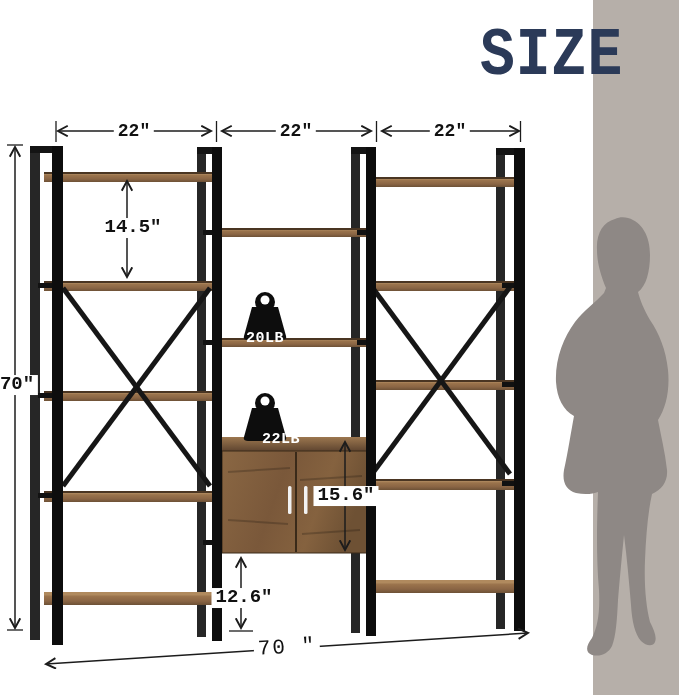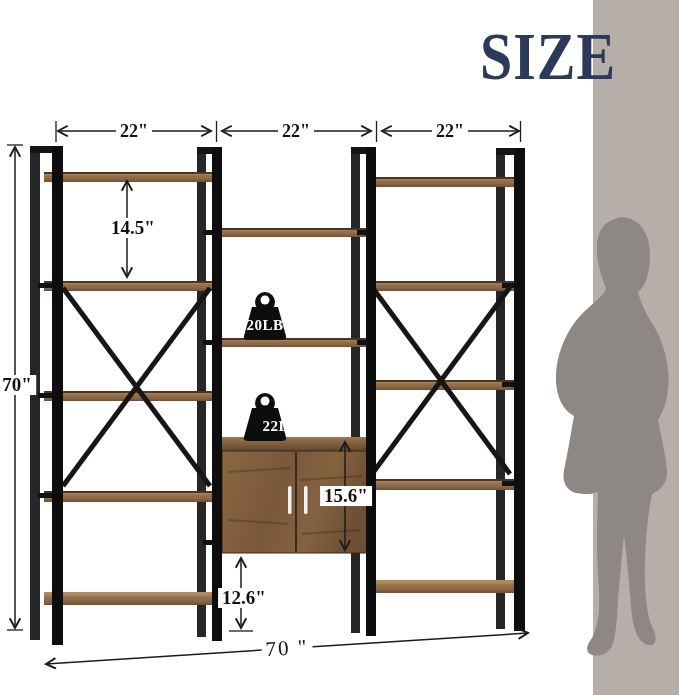--- a/index.html
+++ b/index.html
@@ -1,34 +1,34 @@
 <!DOCTYPE html>
 <html><head>
 <meta charset="utf-8">
 <style>
   html,body{margin:0;padding:0;background:#fff;}
   #stage{
     position:relative;width:679px;height:695px;background:#ffffff;
-    font-family:Liberation Serif, serif;overflow:hidden;
+    font-family:Liberation Mono, monospace;overflow:hidden;
   }
   #scene{position:absolute;left:0;top:0;}
   .dim-label{
     position:absolute;transform:translate(-50%,-50%);
     background:#ffffff;color:#111;font-weight:bold;font-size:19px;
     padding:0 4px;line-height:1.05;white-space:nowrap;
   }
   .dim-label.small{font-size:18px;}
   .dim-label.thin{
     font-weight:400;font-size:21px;letter-spacing:2px;
     transform:translate(-50%,-50%) rotate(-3.6deg);
   }
   .weight-label{
     position:absolute;transform:translate(-50%,-50%);
     color:#ffffff;font-weight:bold;font-size:15px;letter-spacing:.5px;
-    line-height:1;white-space:nowrap;
+    line-height:1;white-space:nowrap;margin-top:13px;
   }
   .size-title{
     position:absolute;left:480px;top:22px;
     color:#2b3a58;font-weight:bold;font-size:58px;line-height:1;
     letter-spacing:1px;transform:scale(1.0,1.18);transform-origin:left top;
   }
 </style>
 </head>
 <body>
 

